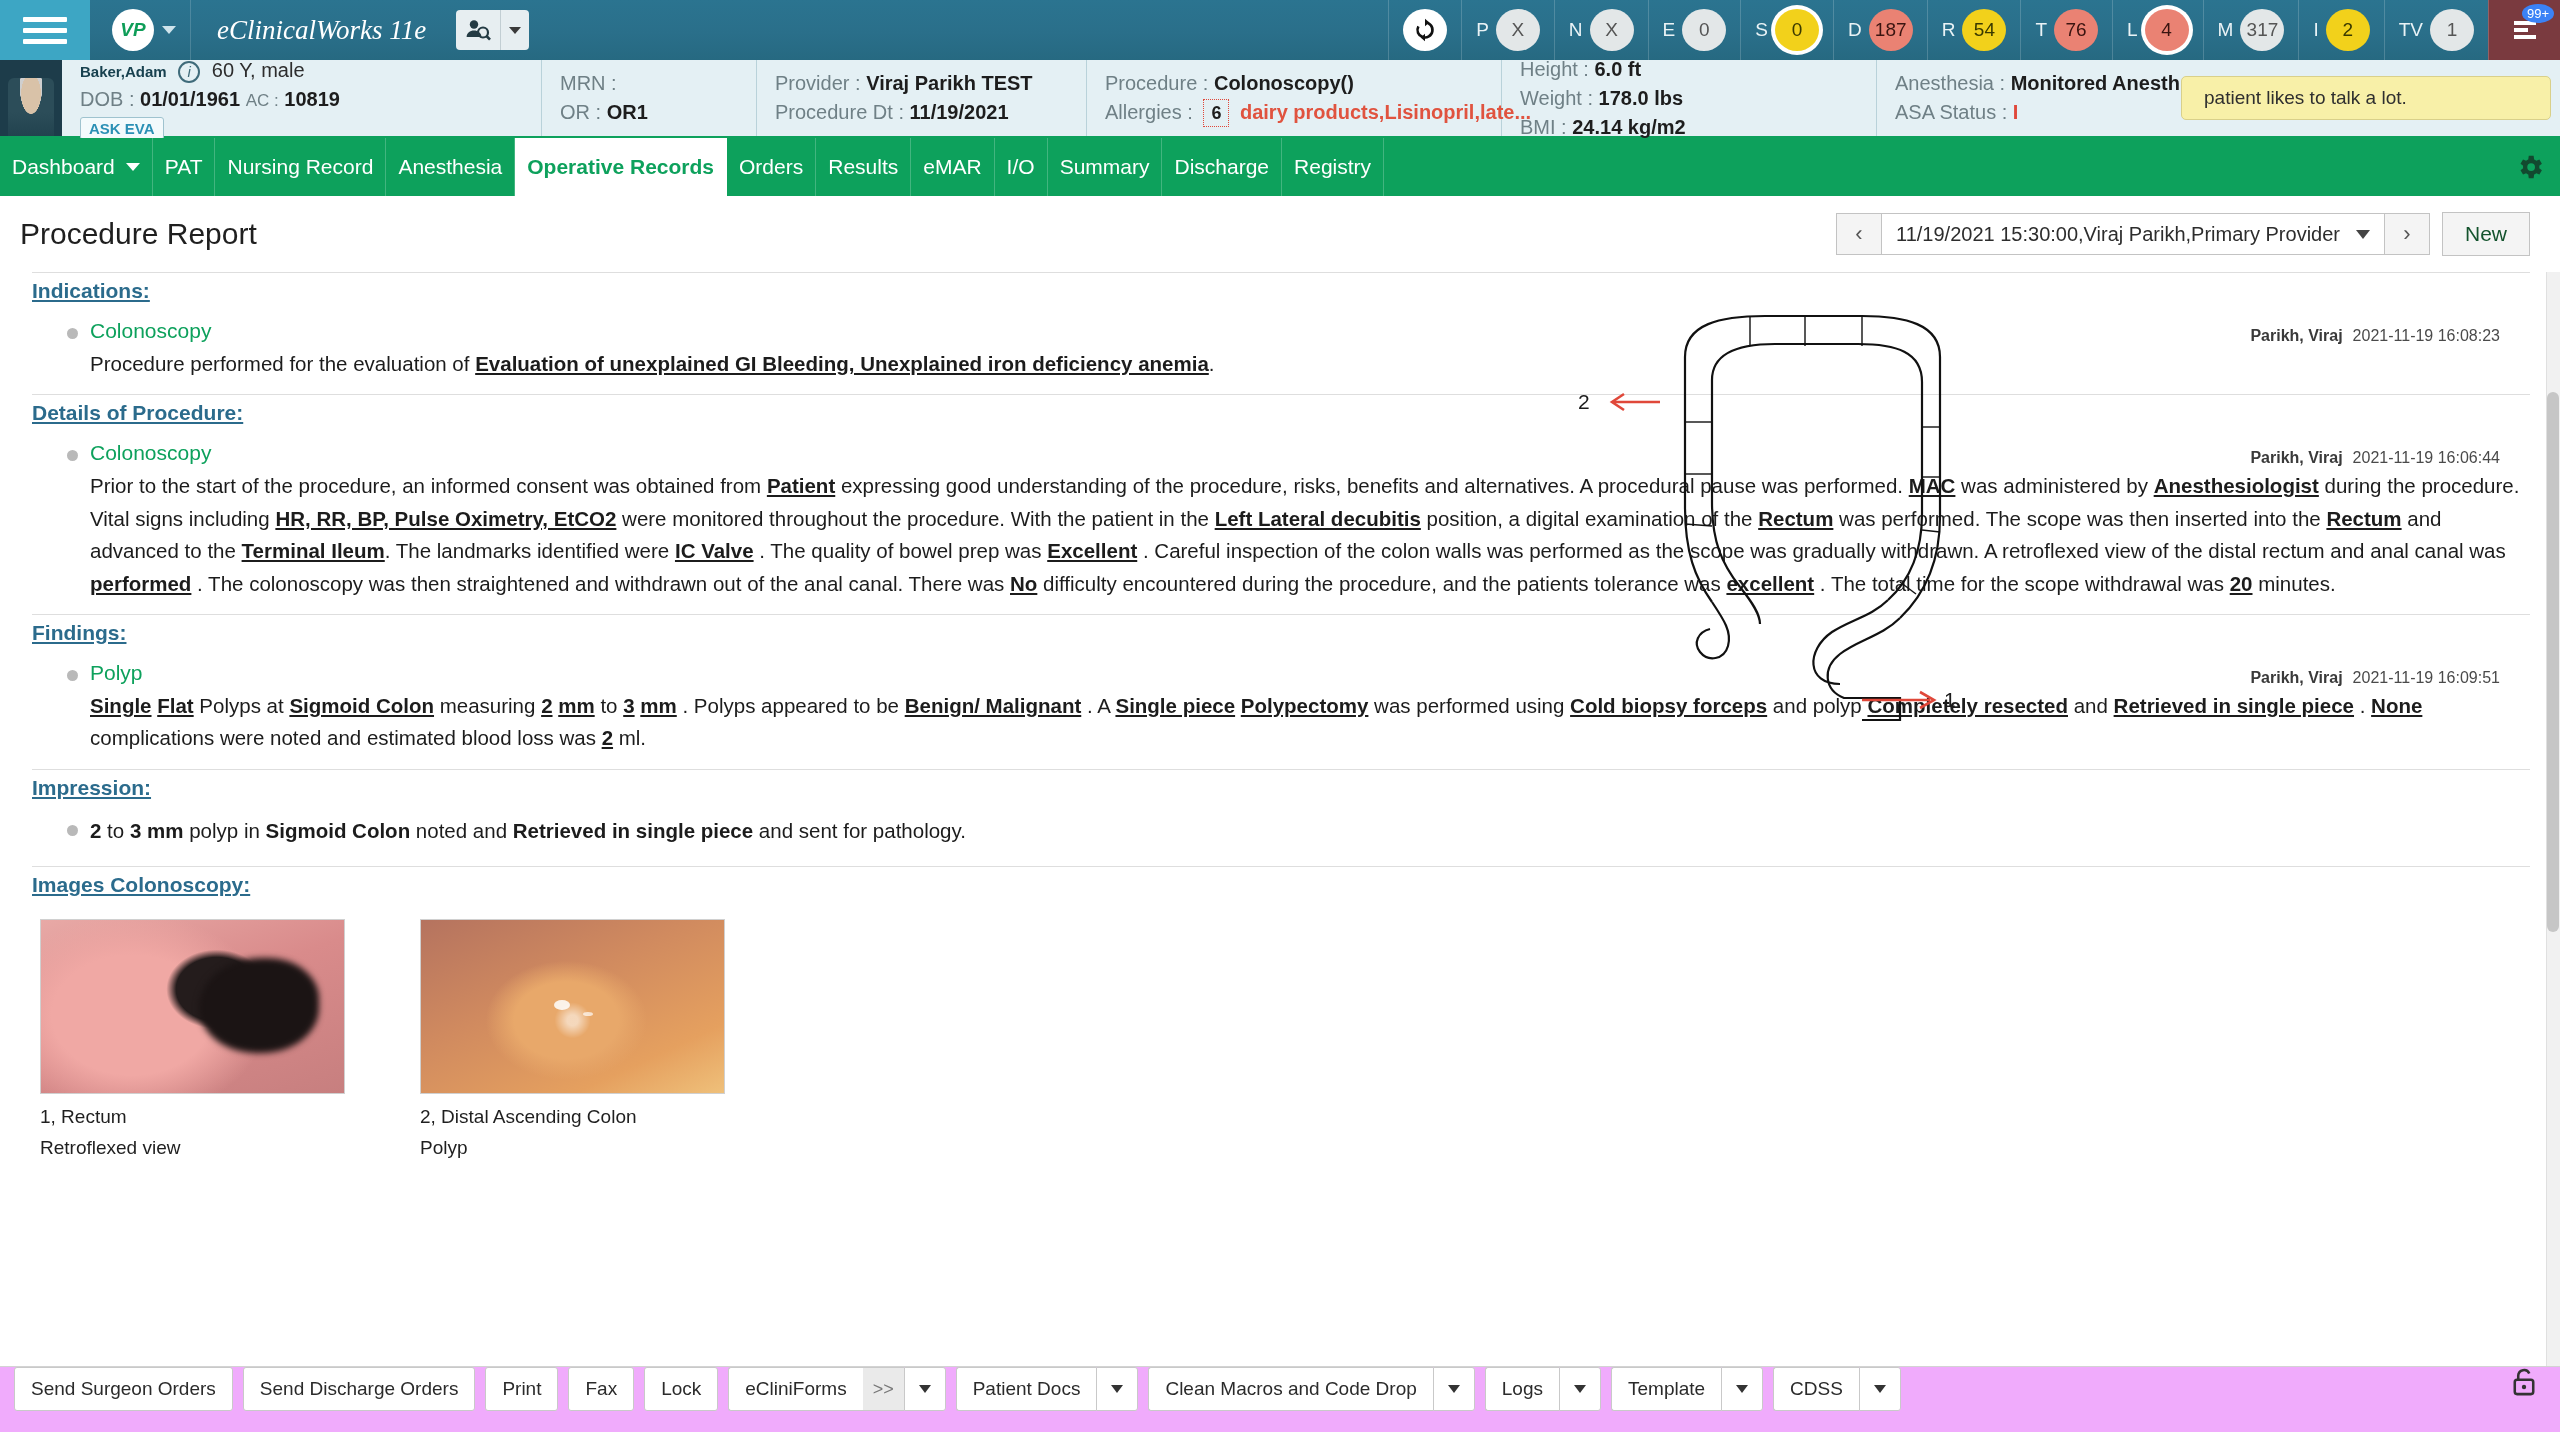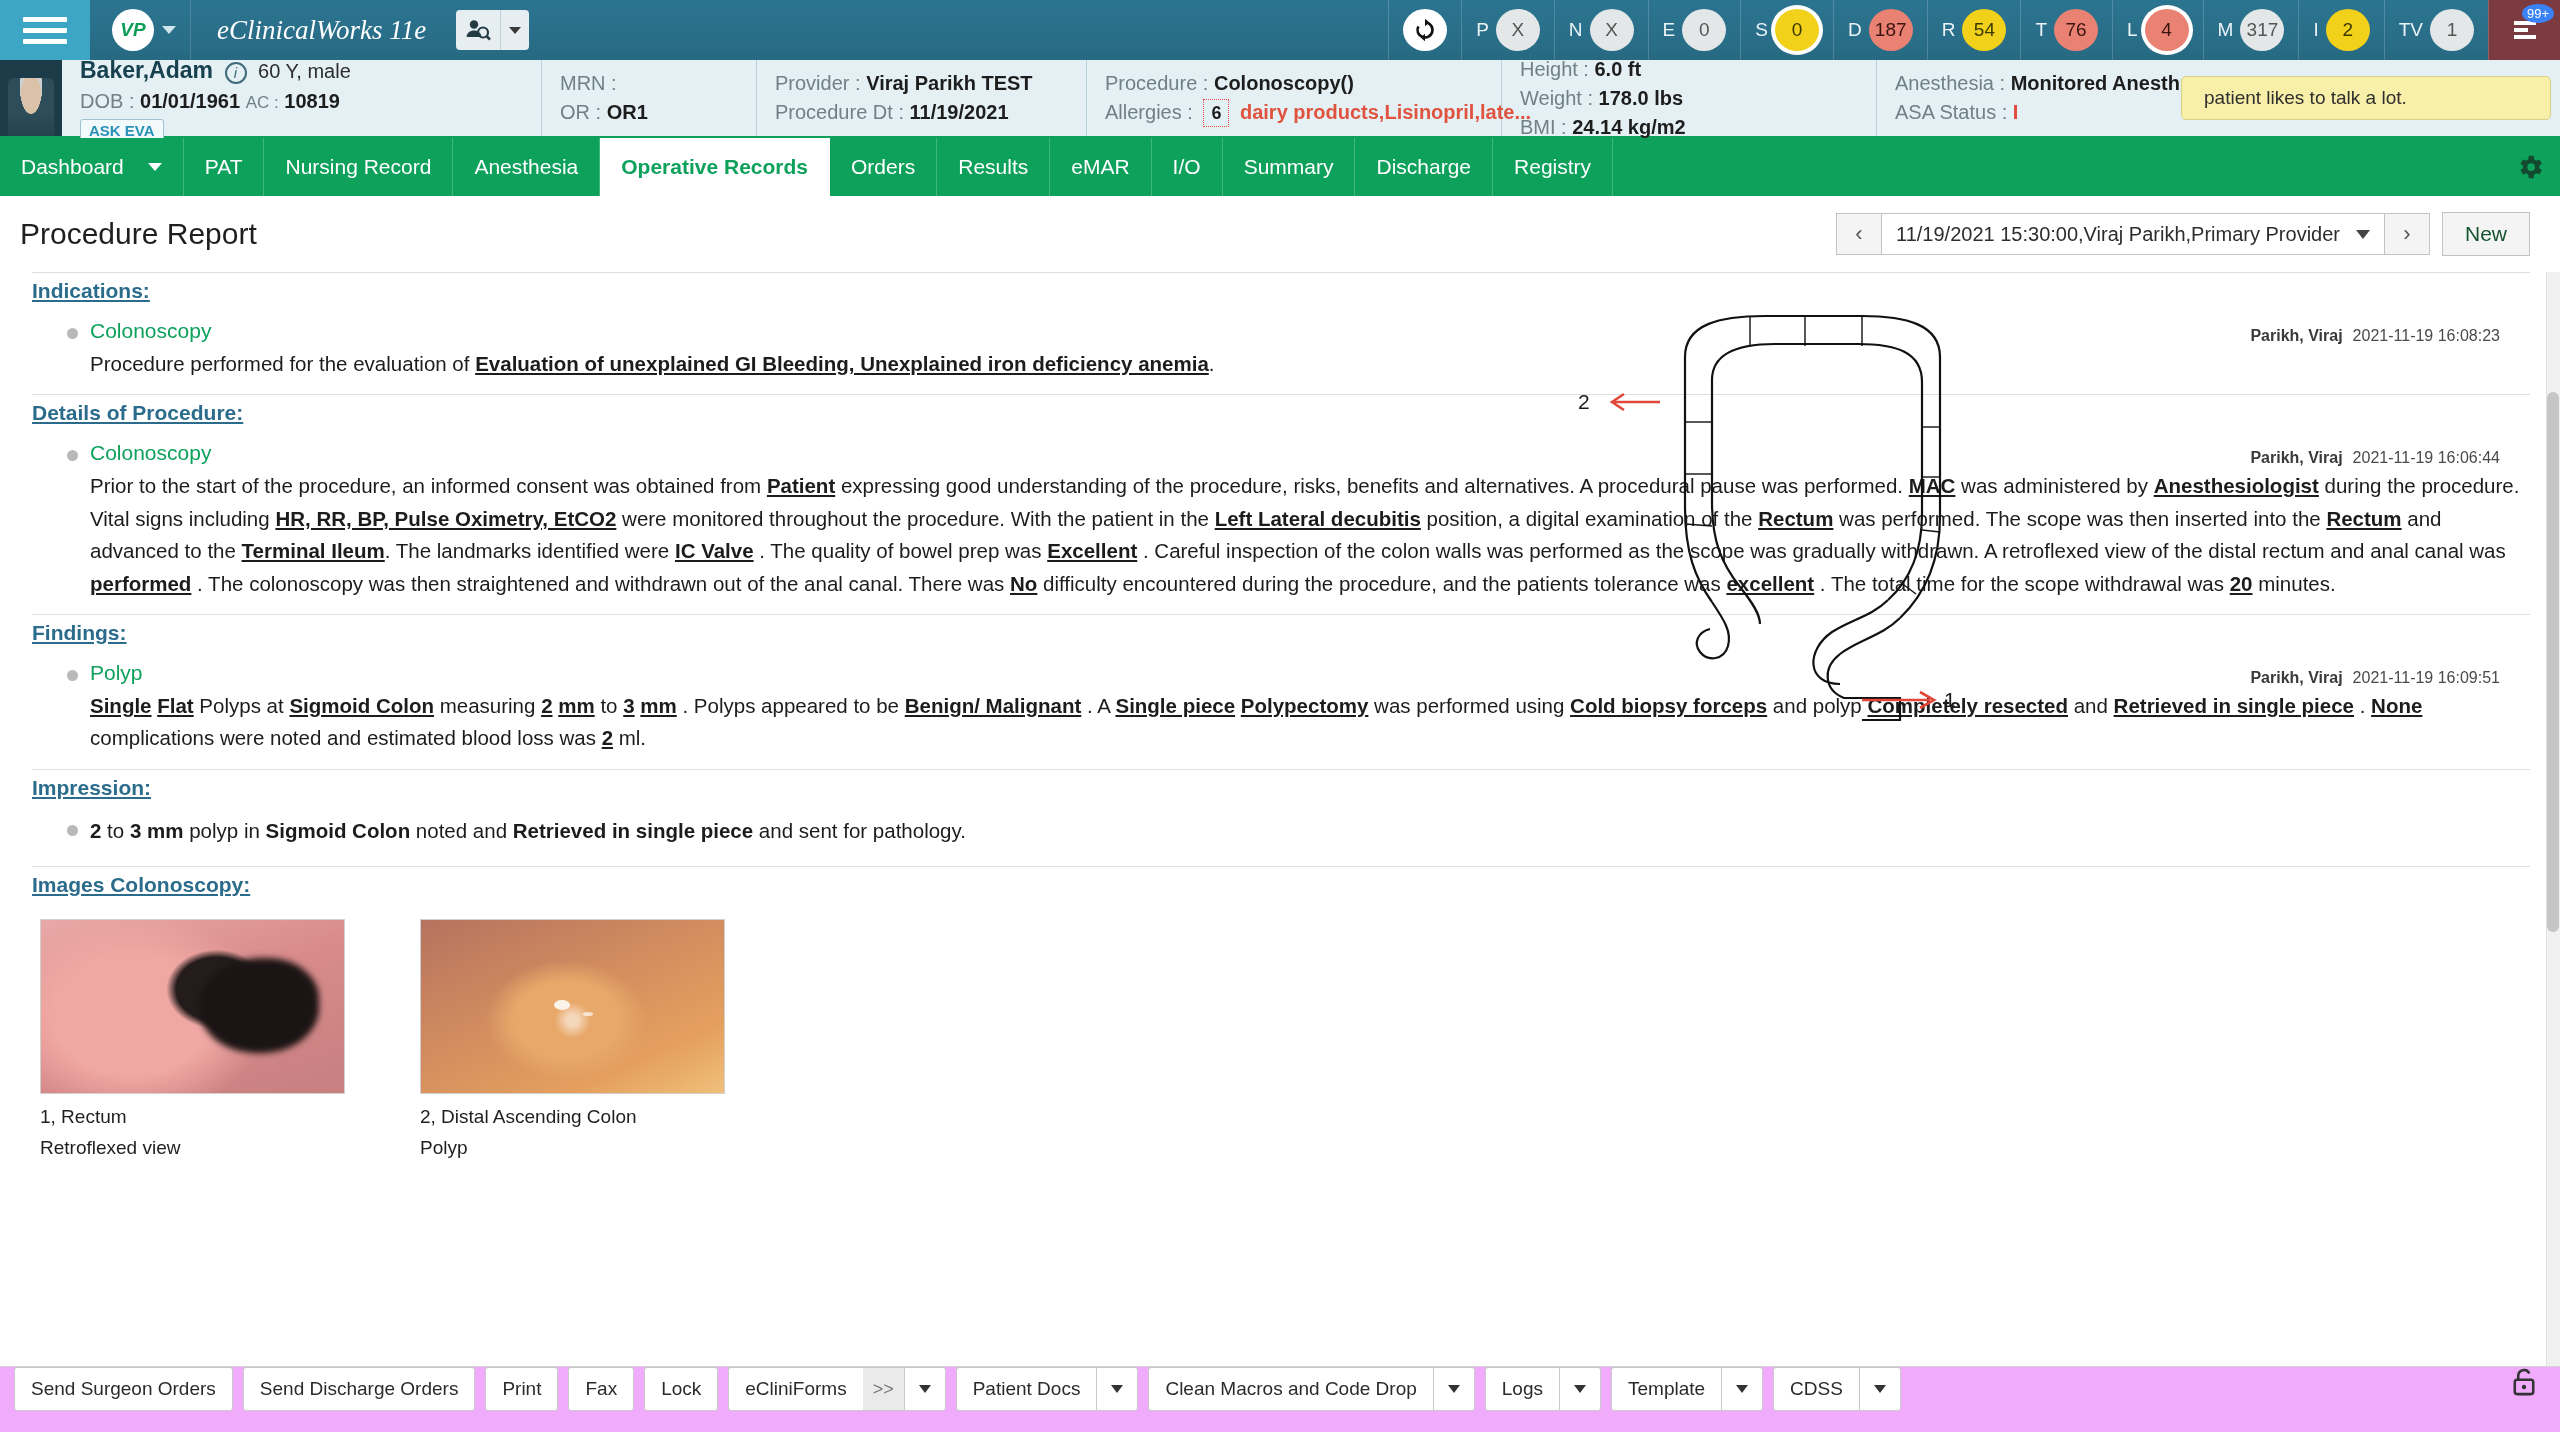--- a/index.html
+++ b/index.html
@@ -110,21 +110,21 @@
                 radial-gradient(ellipse at 50% 15%, #cfcfcf 0 34%, transparent 35%),
                 linear-gradient(180deg,#2c4d59 55%, #20414d 100%);
     border-radius: 6px 6px 0 0;
   }
   .pat-seg {
     padding: 8px 18px; display: flex; flex-direction: column;
     justify-content: center; border-right: 1px solid #b9d2da;
   }
   .pat-seg.last { border-right: none; }
   .pat-line { font-size: 20px; color: #2d2d2d; line-height: 1.45; white-space: nowrap; }
-  .pat-name { font-size: 23px; font-weight: bold; color: #18414f; }
+  .pat-name { font-size: 15px; font-weight: bold; color: #18414f; }
   .lbl { color: #6f8086; }
   .val { font-weight: bold; color: #1d1d1d; }
   .info-i {
     display: inline-flex; width: 22px; height: 22px; border-radius: 50%;
     border: 2px solid #3f6b7a; color: #3f6b7a; font-size: 15px;
     align-items: center; justify-content: center; font-style: italic;
     vertical-align: middle; margin: 0 6px; cursor: pointer;
   }
   .ask-eva {
     display: inline-block; border: 1px solid #9fc3cf; border-radius: 3px;
@@ -144,22 +144,22 @@
     width: 370px; align-self: center; margin-left: 14px;
     cursor: pointer;
   }
 
   
   .navbar {
     height: 58px; background: #0da15c; display: flex; align-items: stretch;
     position: relative;
   }
   .nav-item {
-    display: flex; align-items: center; justify-content: center; gap: 24px;
-    padding: 0 21px; color: #ffffff; font-size: 21px;
+    display: flex; align-items: center; justify-content: center; gap: 11px;
+    padding: 0 12px; color: #ffffff; font-size: 21px;
     border-right: 1px solid rgba(255,255,255,.22); cursor: pointer;
     white-space: nowrap;
   }
   .nav-item.active { background: #ffffff; color: #0da15c; font-weight: 600; }
   .nav-caret {
     width: 0; height: 0; border-left: 7px solid transparent;
     border-right: 7px solid transparent; border-top: 8px solid #ffffff;
   }
   .nav-spacer { flex: 1; border-right: none; }
   .gear {

